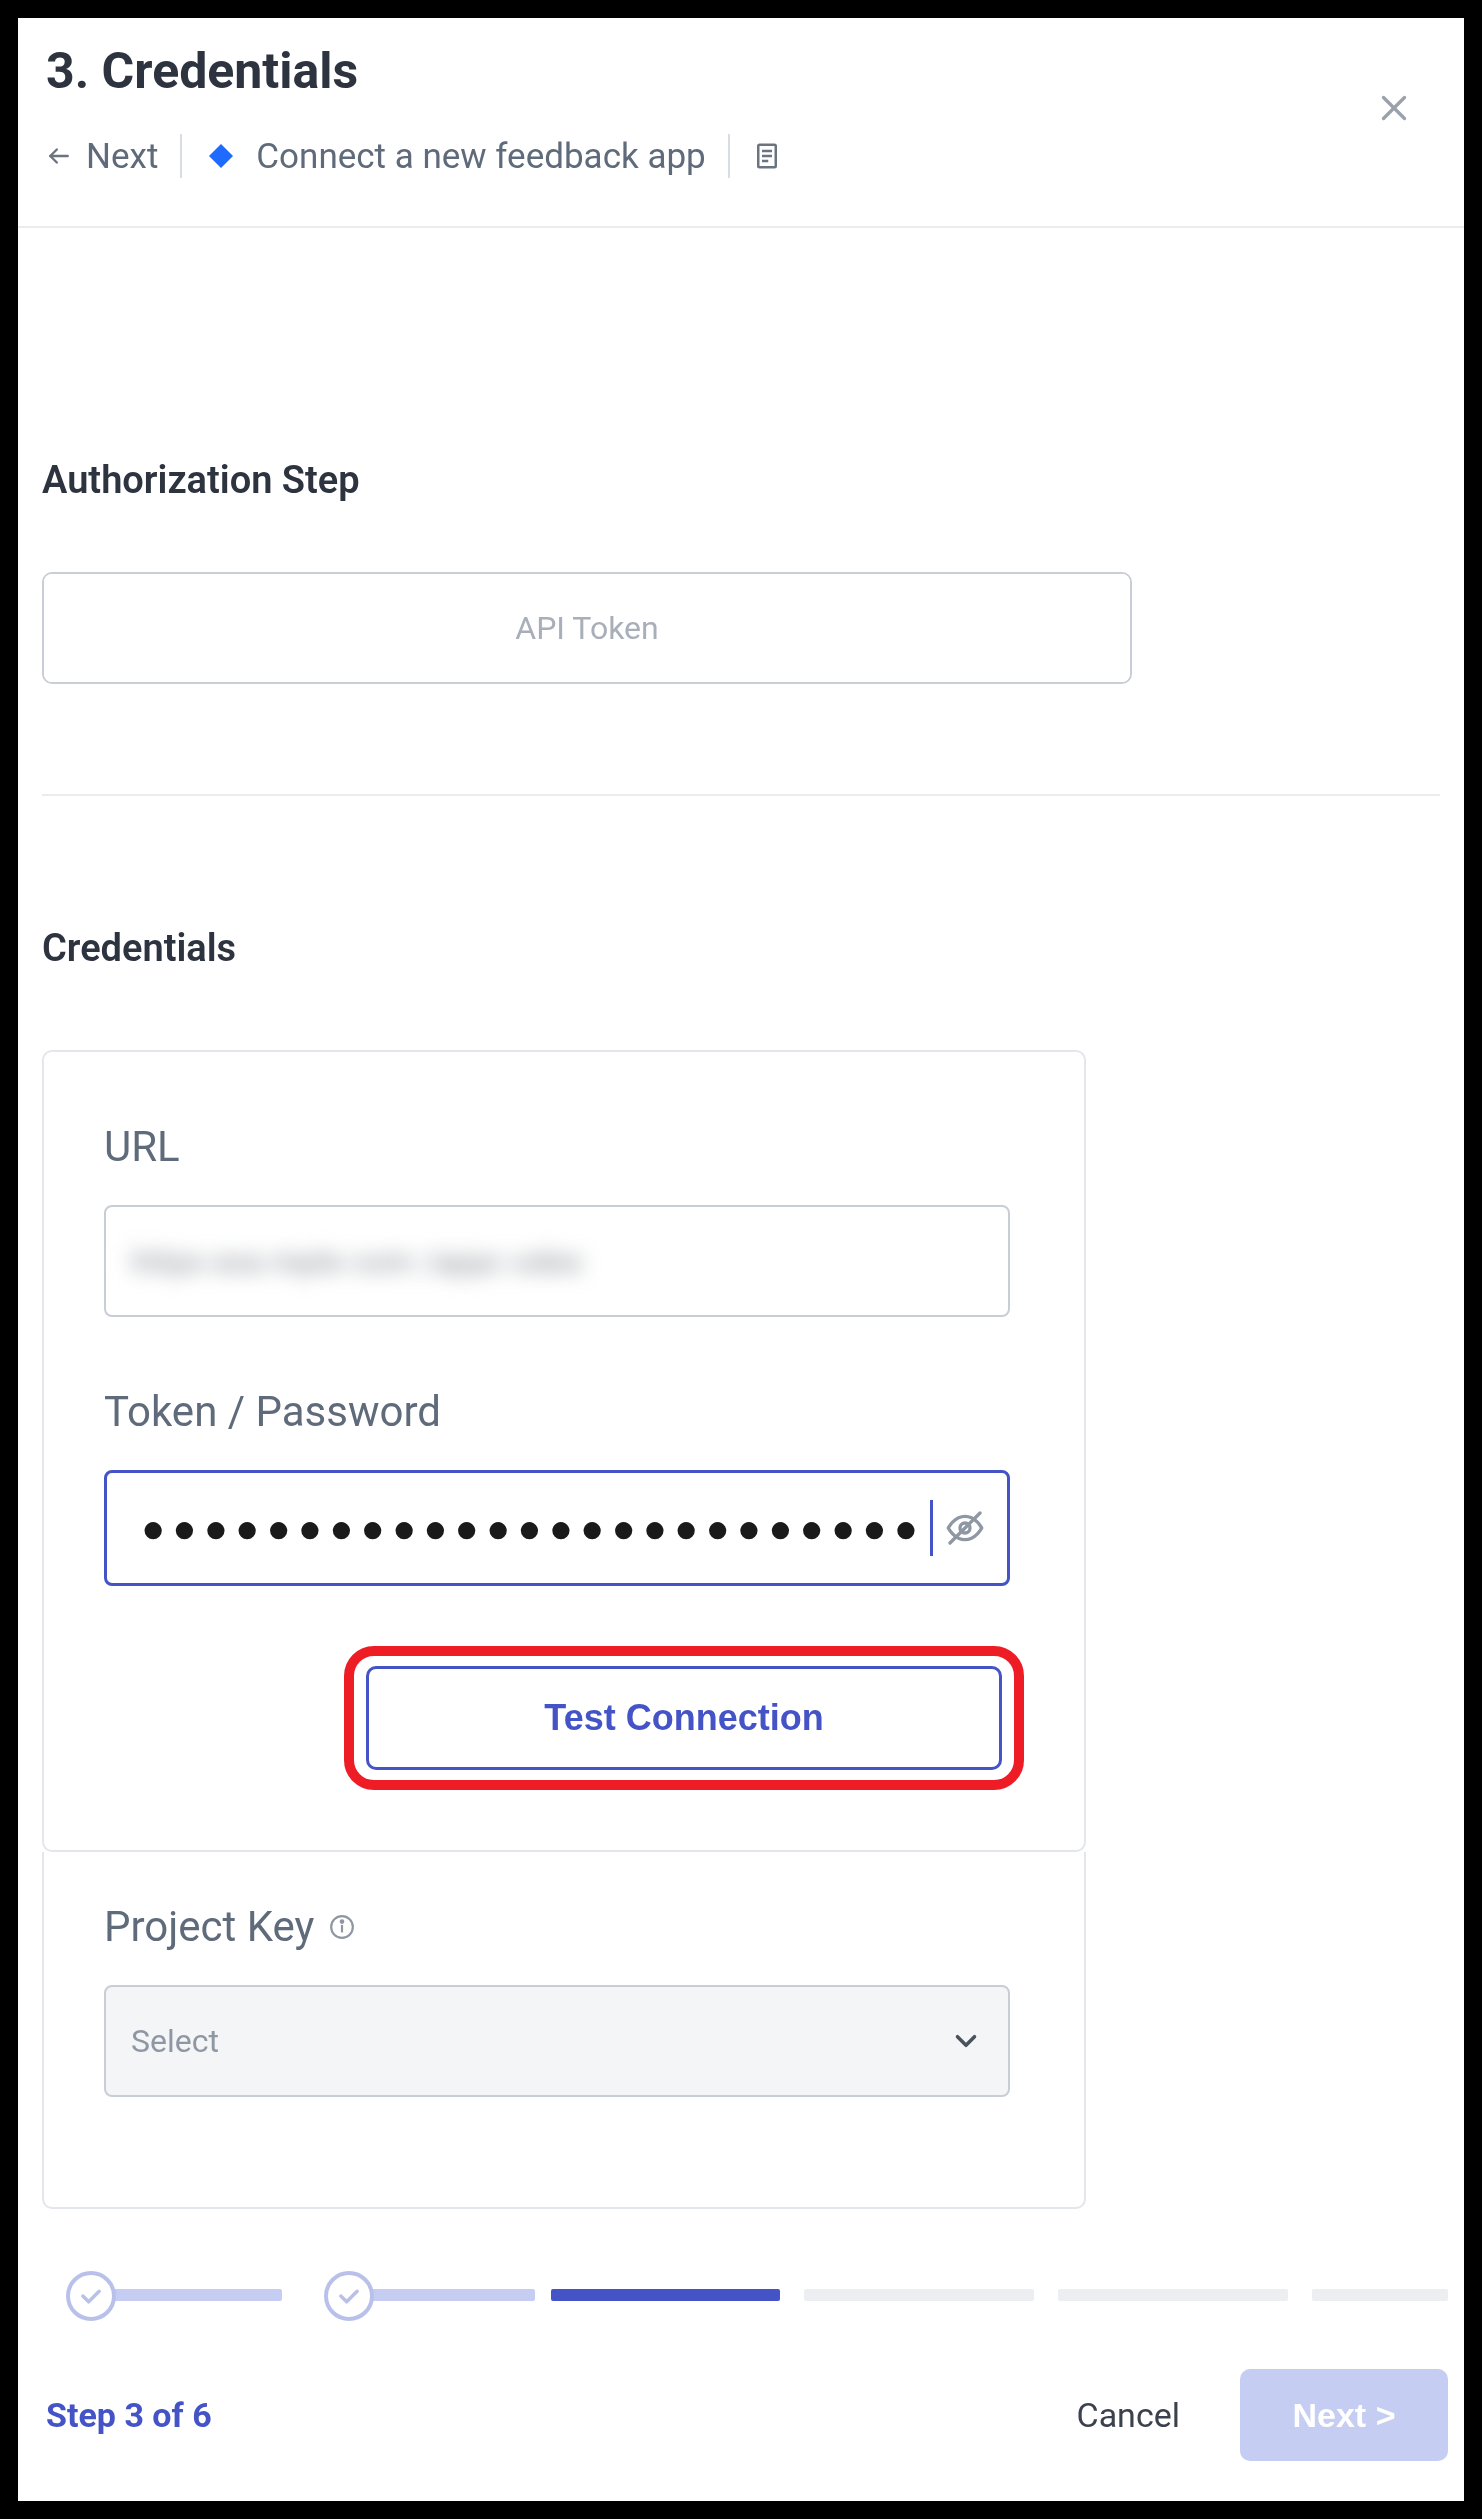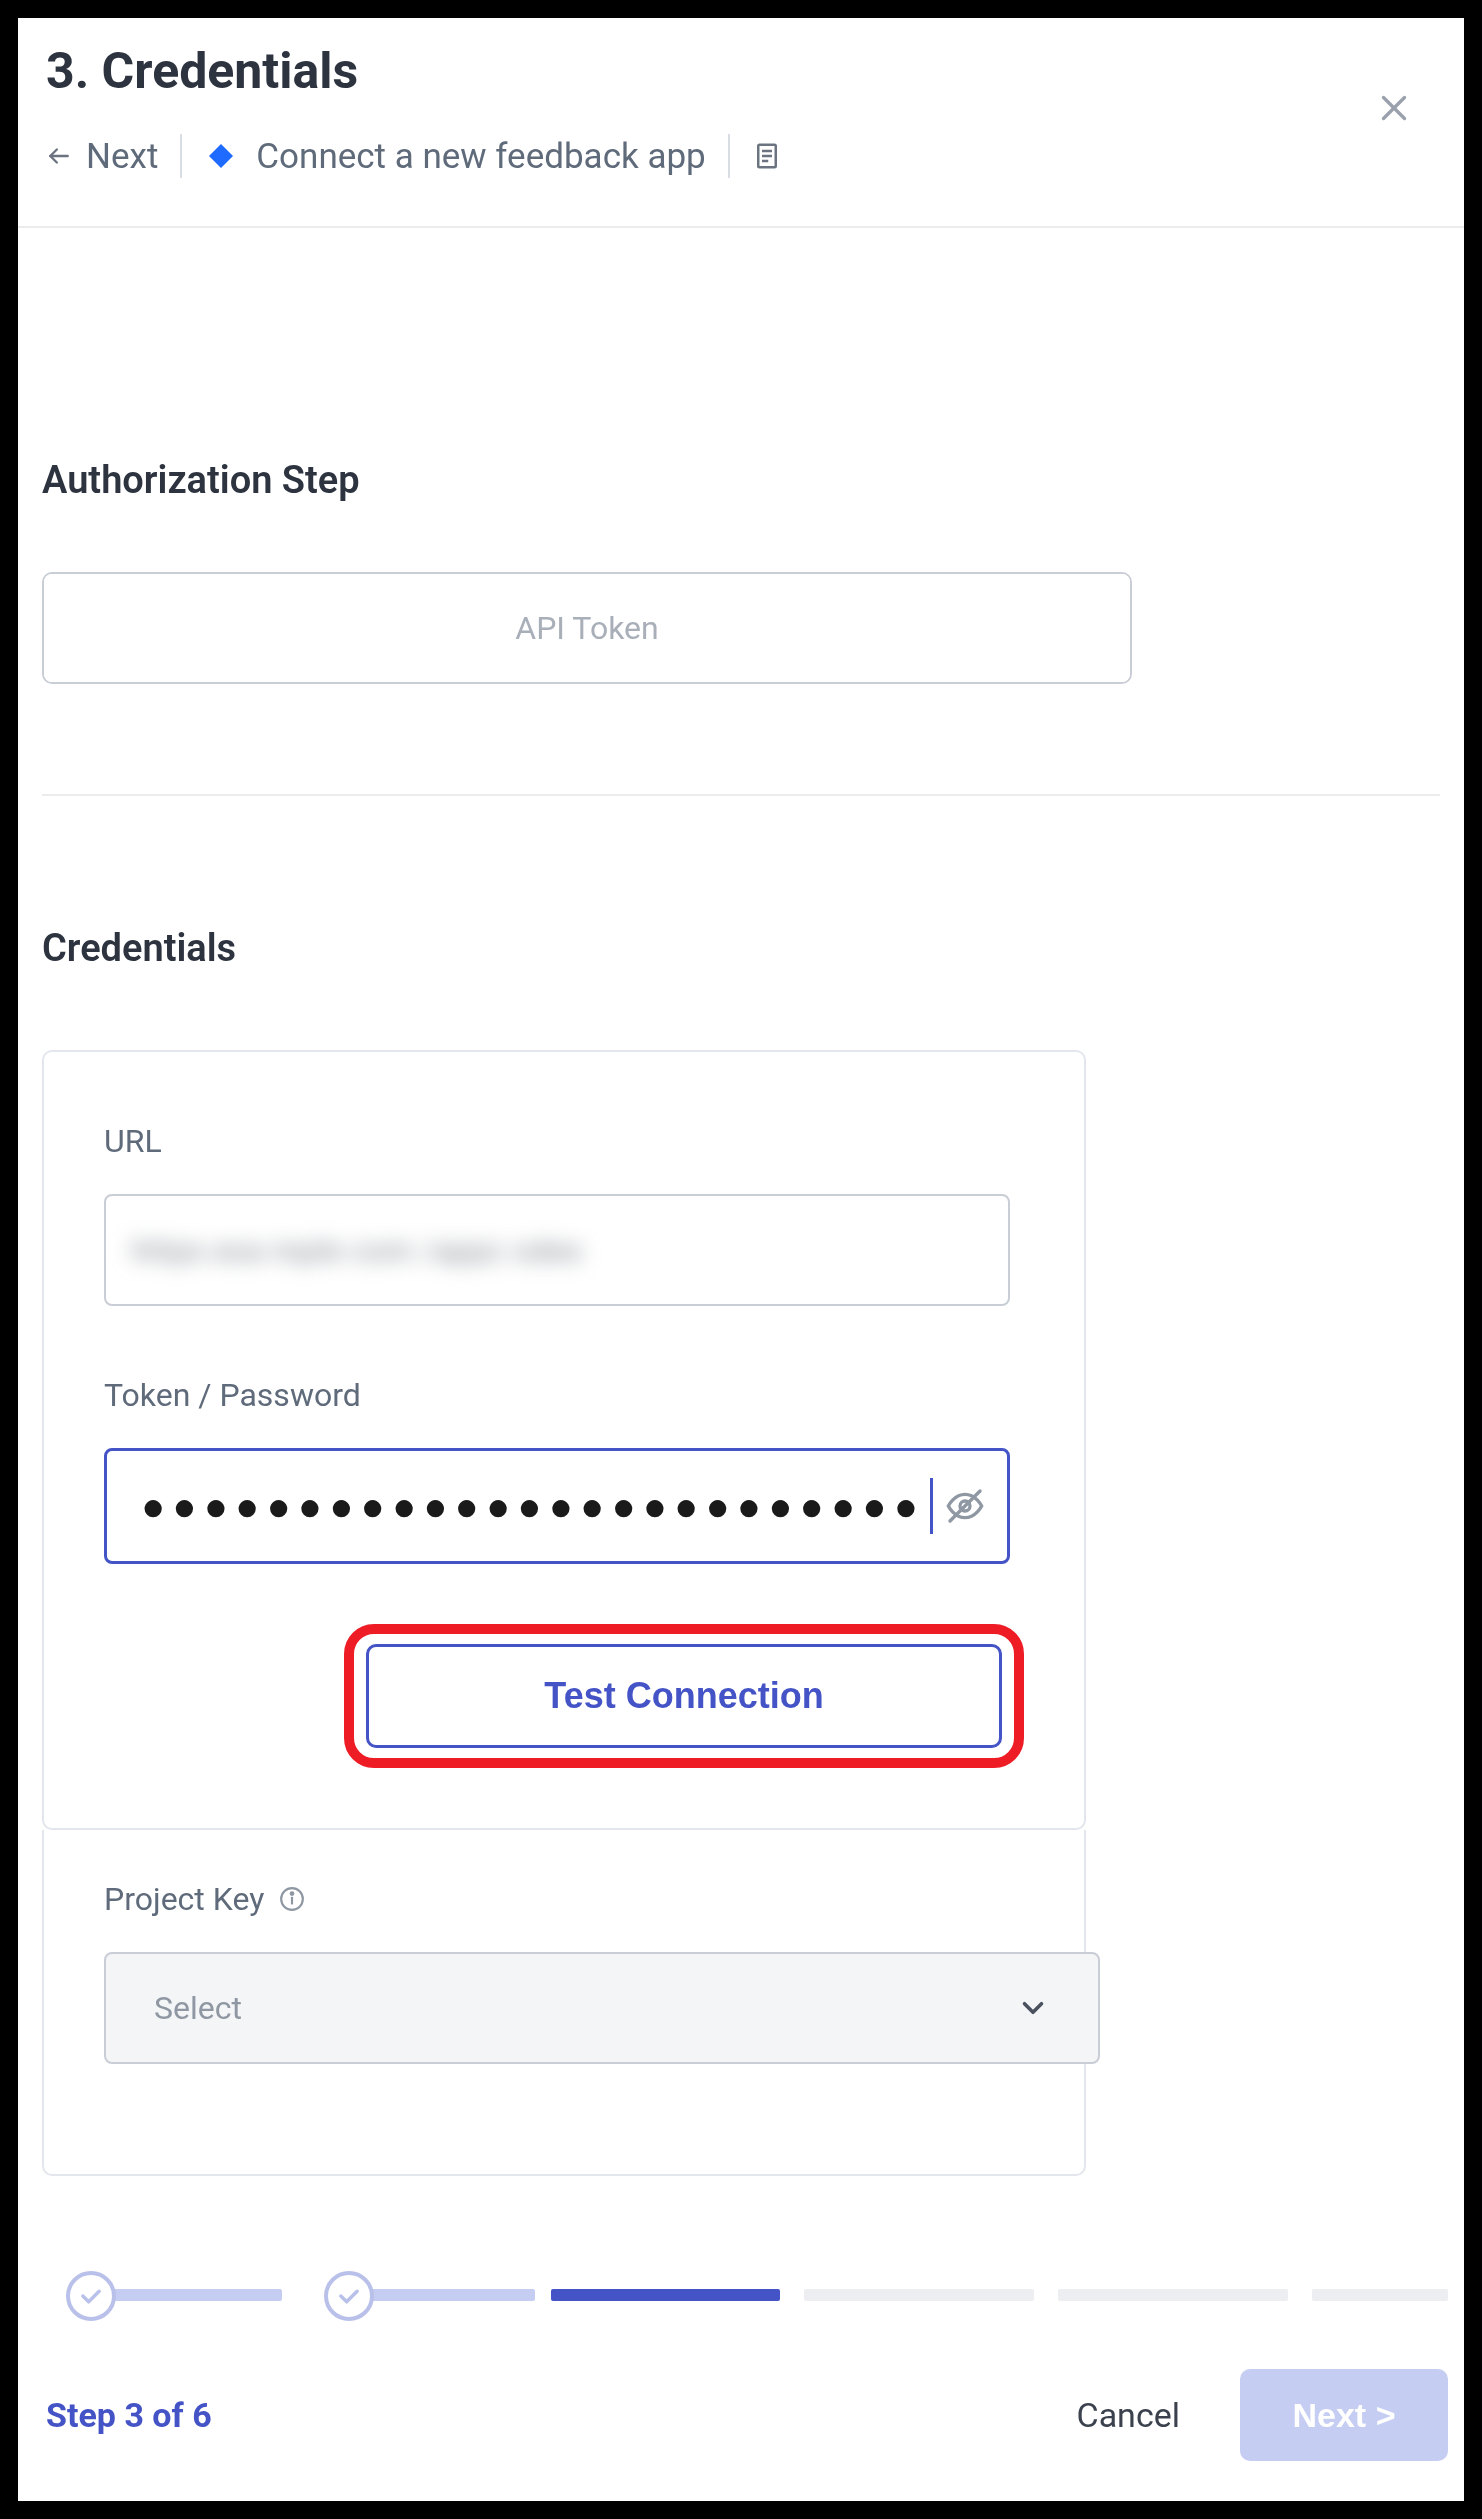--- a/index.html
+++ b/index.html
@@ -121,21 +121,21 @@
     padding: 70px 60px 60px 60px;
   }
   .card2 {
     width: 1044px;
     border: 2px solid #e3e6ec;
     border-top: none;
     border-radius: 0 0 10px 10px;
     padding: 50px 60px 110px 60px;
   }
   .field-label {
-    font-size: 32px;
+    font-size: 42px;
     color: #5f6b7a;
     display:flex; align-items:center; gap:14px;
   }
   .text-input {
     margin-top: 34px;
     width: 906px;
     height: 112px;
     border: 2px solid #c9cdd6;
     border-radius: 8px;
     padding: 0 26px;
@@ -198,27 +198,27 @@
     background:#fff;
     color:#4453c6;
     font-size: 36px;
     font-weight: 700;
     cursor:pointer;
     display:flex;align-items:center;justify-content:center;
   }
 
   .select-box {
     margin-top: 34px;
-    width: 996px;
+    width: 906px;
     height: 112px;
     border: 2px solid #c9cdd6;
     border-radius: 8px;
     background:#f4f5f7;
     display:flex; align-items:center; justify-content:space-between;
-    padding: 0 48px;
+    padding: 0 25px;
     cursor:pointer;
   }
   .select-text { font-size:32px; color:#8f97a3; }
   .chev { width:34px;height:34px;color:#4a5260; }
 
   .info-icn {
     width:28px;height:28px;color:#8f97a3;
     display:inline-flex;align-items:center;justify-content:center;
   }
 

